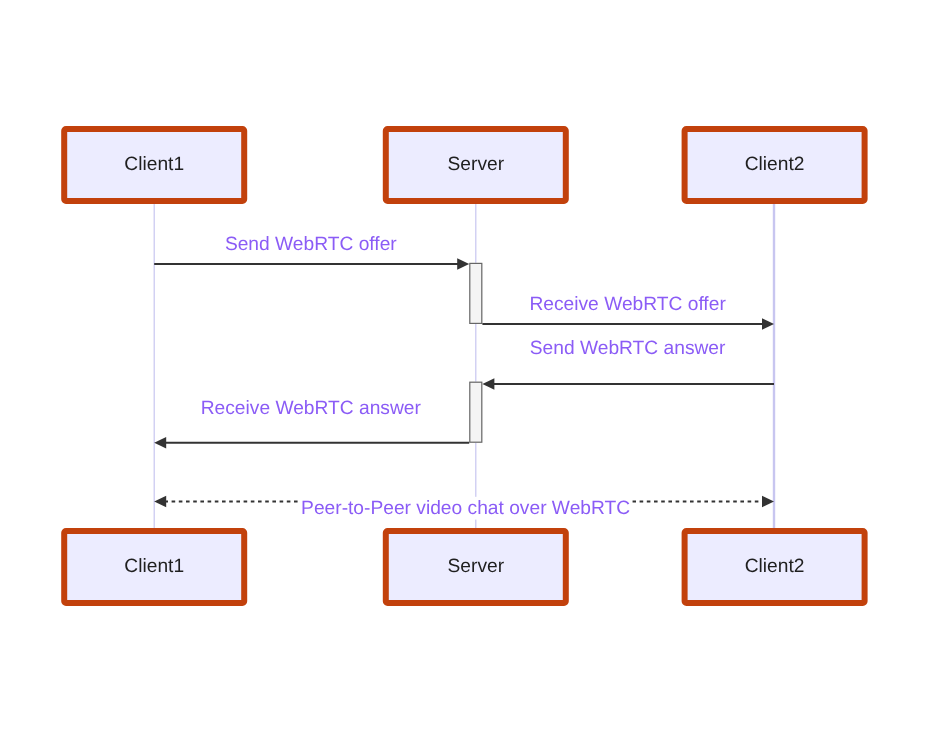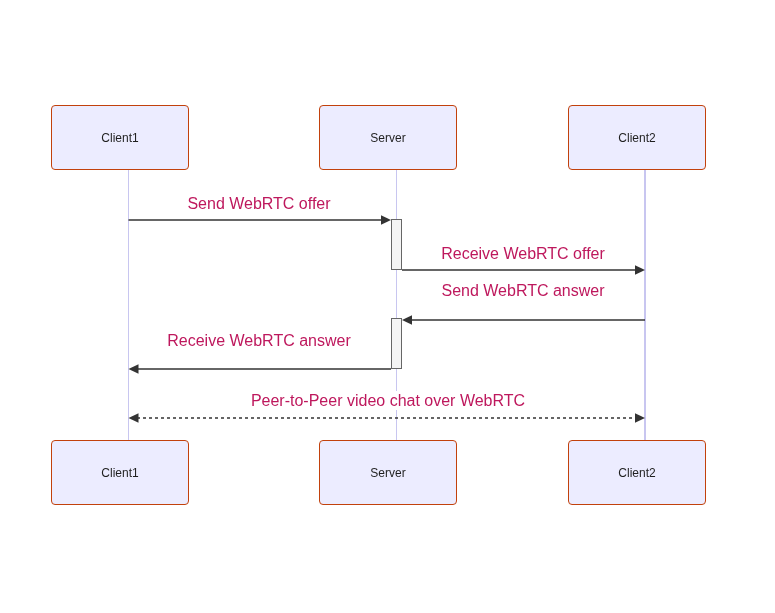--- a/index.html
+++ b/index.html
@@ -10,30 +10,30 @@
   }
   .canvas {
     position: relative;
     width: 775px;
     height: 613px;
     background: #ffffff;
     overflow: hidden;
   }
   .actor {
     position: absolute;
-    width: 138px;
+    width: 155px;
     height: 65px;
     background: #ECECFF;
-    border: 1px solid #c2410c;
+    border: 5px solid #c2410c;
     border-radius: 4px;
     box-sizing: border-box;
     display: flex;
     align-items: center;
     justify-content: center;
-    font-size: 12px;
+    font-size: 16px;
     color: #1f1f1f;
   }
   .lifeline {
     position: absolute;
     width: 1.5px;
     top: 170px;
     height: 270px;
     background: #C8C6F0;
   }
   .activation {
@@ -42,21 +42,21 @@
     background: #F4F4F4;
     border: 1px solid #666666;
     box-sizing: border-box;
     left: 391px;
   }
   .msg-label {
     position: absolute;
     transform: translateX(-50%);
     font-size: 16px;
     line-height: 19px;
-    color: #be185d;
+    color: #8b5cf6;
     white-space: nowrap;
     background: #ffffff;
     padding: 0 2px;
   }
   svg.arrows {
     position: absolute;
     left: 0;
     top: 0;
     width: 775px;
     height: 613px;
@@ -93,21 +93,21 @@
 
     <line class="dotted" x1="137" y1="418" x2="637" y2="418"></line>
     <polygon points="128.5,418 138.5,413.2 138.5,422.8"></polygon>
     <polygon points="645,418 635,413.2 635,422.8"></polygon>
   </svg>
 
   <div class="msg-label" style="left:259px;top:194px">Send WebRTC offer</div>
   <div class="msg-label" style="left:523px;top:244px">Receive WebRTC offer</div>
   <div class="msg-label" style="left:523px;top:281px">Send WebRTC answer</div>
   <div class="msg-label" style="left:259px;top:331px">Receive WebRTC answer</div>
-  <div class="msg-label" style="left:388px;top:391px">Peer-to-Peer video chat over WebRTC</div>
+  <div class="msg-label" style="left:388px;top:414px">Peer-to-Peer video chat over WebRTC</div>
 
   <div class="actor" style="left:51px;top:105px">Client1</div>
   <div class="actor" style="left:319px;top:105px">Server</div>
   <div class="actor" style="left:568px;top:105px">Client2</div>
 
   <div class="actor" style="left:51px;top:440px">Client1</div>
   <div class="actor" style="left:319px;top:440px">Server</div>
   <div class="actor" style="left:568px;top:440px">Client2</div>
 
 </div>

